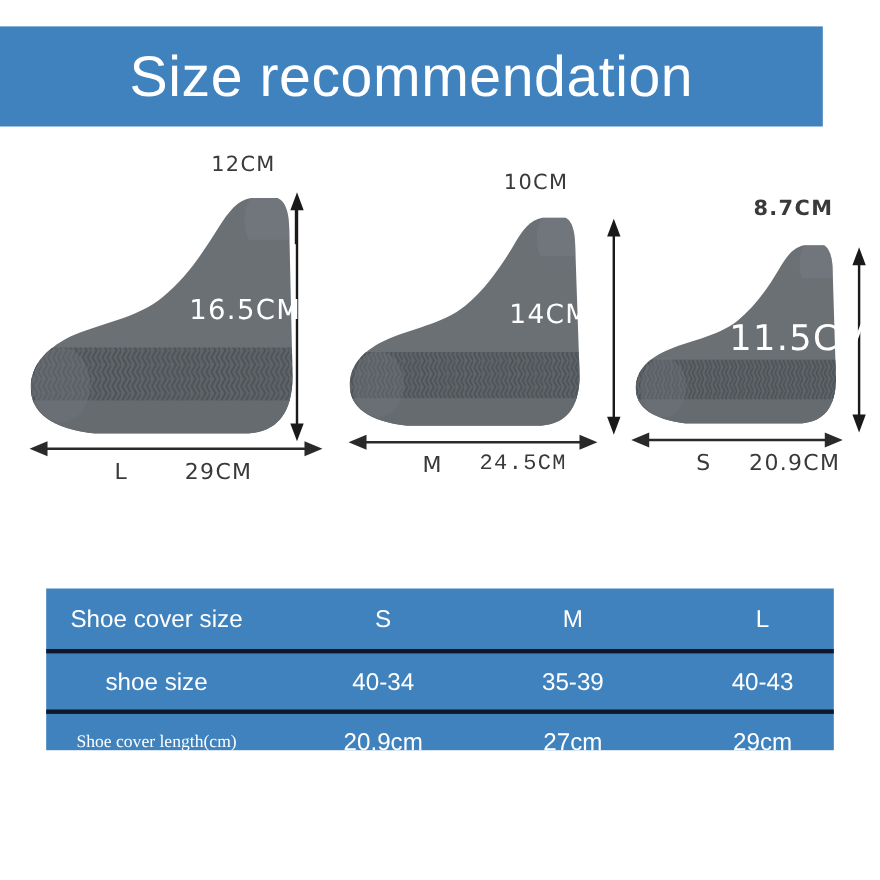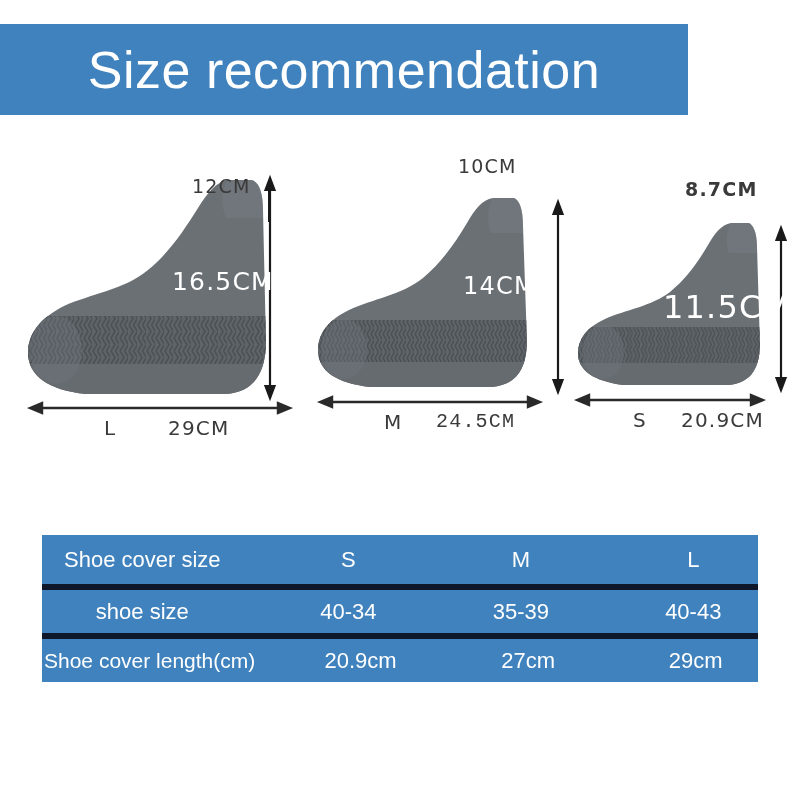--- a/index.html
+++ b/index.html
@@ -13,21 +13,21 @@
     font-family: "Liberation Sans", sans-serif;
     overflow: hidden;
     position: relative;
   }
 
   
   #header-banner {
     position: absolute;
     left: 0;
     top: 24px;
-    width: 688px;
+    width: 748px;
     height: 91px;
     background: #3f82bd;
     display: flex;
     align-items: center;
     justify-content: center;
   }
   #header-title {
     color: #ffffff;
     font-size: 52px;
     font-weight: 400;
@@ -85,46 +85,47 @@
     position: absolute;
     left: 42px;
     top: 535px;
     width: 716px;
     height: 147px;
     background: #3f82bd;
     box-sizing: border-box;
   }
   .table-row {
     position: relative;
-    height: 49px;
+    height: 55px;
     display: flex;
     align-items: center;
     box-sizing: border-box;
     gap: 43px;
   }
   .table-row + .table-row {
-    border-top: 6px solid #0f172a;
+    border-top: 4px solid #0f172a;
   }
   .cell {
     color: #ffffff;
     font-size: 22px;
     text-align: center;
     white-space: nowrap;
     box-sizing: border-box;
   }
   .cell-head {
     width: 242px;
     text-align: center;
     padding-left: 2px;
   }
   .cell-val {
     width: 158px;
   }
   .row-3 .cell-head {
-    font-size: 21px;
+    font-size: 16px;
+    font-family: Liberation Serif, serif;
   }
   .row-1 .cell, .row-2 .cell, .row-3 .cell {
     font-weight: 400;
   }
 </style>
 </head>
 <body>
 
 <div id="header-banner">
   <div id="header-title">Size recommendation</div>
@@ -197,21 +198,21 @@
 
       <line x1="249" y1="52" x2="249" y2="92" stroke="#1a1a1a" stroke-width="2"></line>
 
       <g stroke="#2a2a2a" stroke-width="2.4" fill="#2a2a2a">
         <line x1="18" y1="278" x2="262" y2="278"></line>
         <polygon points="10,278 22,273 22,283"></polygon>
         <polygon points="270,278 258,273 258,283"></polygon>
       </g>
     </svg>
 
-    <span class="dim-label" style="left:172px; top:8px;margin-top:37px;">12CM</span>
+    <span class="dim-label" style="left:172px; top:8px;">12CM</span>
     <span class="dim-label white" style="left:152px; top:137px; font-size:25px;">16.5CM</span>
     <span class="size-letter" style="left:84px; top:286px;">L</span>
     <span class="dim-label bottom" style="left:148px; top:286px;">29CM</span>
   </div>
 
   <div class="shoe-figure" id="figure-m" style="left:310px; width:255px;">
 
     <svg class="shoe-svg" width="255" height="300" viewBox="0 0 255 300">
       <defs>
         <pattern id="zig-m" width="8" height="12" patternUnits="userSpaceOnUse">

